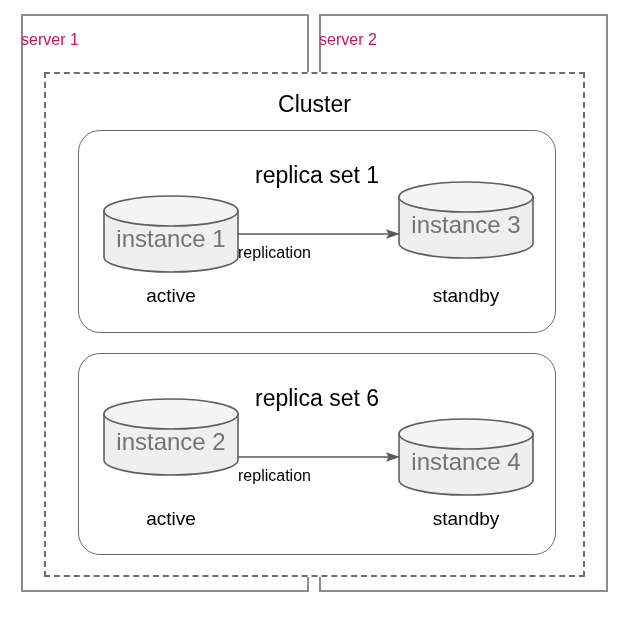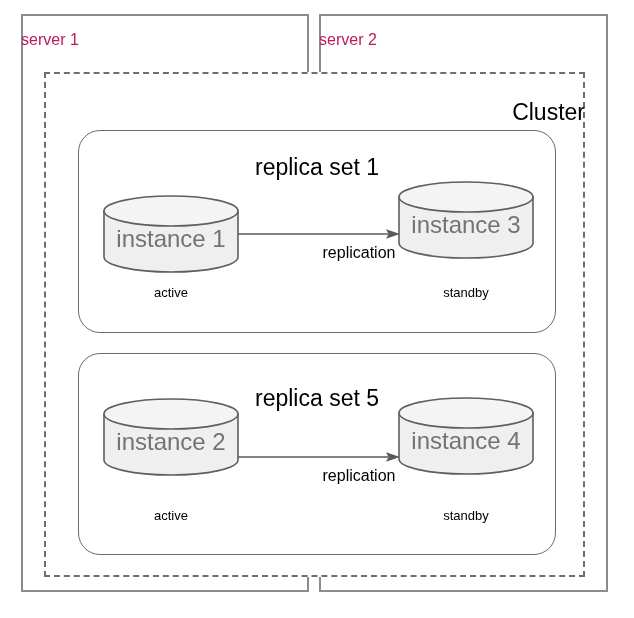--- a/index.html
+++ b/index.html
@@ -47,23 +47,23 @@
     top: 72px;
     width: 541px;
     height: 505px;
     border: 2px dashed #6e6e6e;
     box-sizing: border-box;
     background: #ffffff;
   }
   #cluster-label {
     position: absolute;
     left: 44px;
-    top: 101px;
+    top: 93px;
     width: 541px;
-    text-align: right;
+    text-align: center;
     font-size: 23px;
     line-height: 1;
     white-space: nowrap;
   }
 
   
   .replica-box {
     position: absolute;
     left: 78px;
     width: 478px;
@@ -77,21 +77,21 @@
 
   .replica-title {
     position: absolute;
     left: 78px;
     width: 478px;
     text-align: center;
     font-size: 23px;
     line-height: 1;
     white-space: nowrap;
   }
-  #replica-title-1 { top: 156px; }
+  #replica-title-1 { top: 164px; }
   #replica-title-2 { top: 387px; }
 
   
   .cylinder {
     position: absolute;
     width: 138px;
     height: 80px;
   }
   .cylinder svg { display: block; width: 138px; height: 80px; }
   .cylinder .cyl-label {
@@ -105,28 +105,28 @@
     justify-content: center;
     font-size: 24px;
     color: #737373;
     white-space: nowrap;
     padding-top: 9px;
     box-sizing: border-box;
   }
   #cylinder-instance-1 { left: 102px; top: 194px; }
   #cylinder-instance-3 { left: 397px; top: 180px; }
   #cylinder-instance-2 { left: 102px; top: 397px; }
-  #cylinder-instance-4 { left: 397px; top: 396px; }
+  #cylinder-instance-4 { left: 397px; top: 417px; }
 
   
   .role-label {
     position: absolute;
     width: 138px;
     text-align: center;
-    font-size: 13px;
+    font-size: 19px;
     line-height: 1;
     white-space: nowrap;
   }
   #role-label-1 { left: 102px; top: 286px; }
   #role-label-3 { left: 397px; top: 286px; }
   #role-label-2 { left: 102px; top: 509px; }
   #role-label-4 { left: 397px; top: 509px; }
 
   
   .arrow {
@@ -136,25 +136,24 @@
     height: 16px;
   }
   .arrow svg { display: block; width: 162px; height: 16px; }
   #arrow-1 { top: 226px; }
   #arrow-2 { top: 449px; }
 
   .arrow-caption {
     position: absolute;
     left: 238px;
     width: 162px;
-    text-align: center;
+    text-align: left;
     font-size: 16px;
     line-height: 1;
     white-space: nowrap;
-    padding-left: 40px;
   }
   #arrow-caption-1 { top: 245px; }
   #arrow-caption-2 { top: 468px; }
 </style>
 </head>
 <body>
 
 <div id="canvas">
 
   <div id="server-box-1" class="server-box"></div>
@@ -190,21 +189,21 @@
 
   <div id="arrow-1" class="arrow">
     <svg viewBox="0 0 162 16" xmlns="http://www.w3.org/2000/svg" aria-hidden="true">
       <line x1="0" y1="8" x2="150" y2="8" stroke="#5a5a5a" stroke-width="1.6"></line>
       <path d="M162,8 L148,3.2 L150.5,8 L148,12.8 Z" fill="#5a5a5a"></path>
     </svg>
   </div>
   <div id="arrow-caption-1" class="arrow-caption">replication</div>
 
   <div id="replica-box-2" class="replica-box"></div>
-  <div id="replica-title-2" class="replica-title">replica set 5</div>
+  <div id="replica-title-2" class="replica-title">replica set 6</div>
 
   <div id="cylinder-instance-2" class="cylinder">
     <svg viewBox="0 0 138 80" xmlns="http://www.w3.org/2000/svg" aria-hidden="true">
       <path d="M2,17 L2,63 A67,15 0 0 0 136,63 L136,17 Z" fill="#efefef" stroke="#5f5f5f" stroke-width="1.6"></path>
       <ellipse cx="69" cy="17" rx="67" ry="15" fill="#f4f4f4" stroke="#5f5f5f" stroke-width="1.6"></ellipse>
     </svg>
     <div class="cyl-label">instance 2</div>
   </div>
 
   <div id="cylinder-instance-4" class="cylinder">

